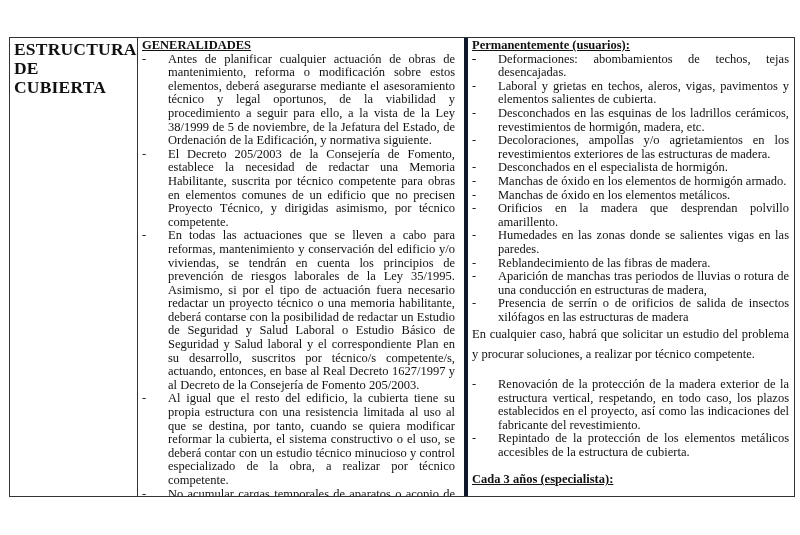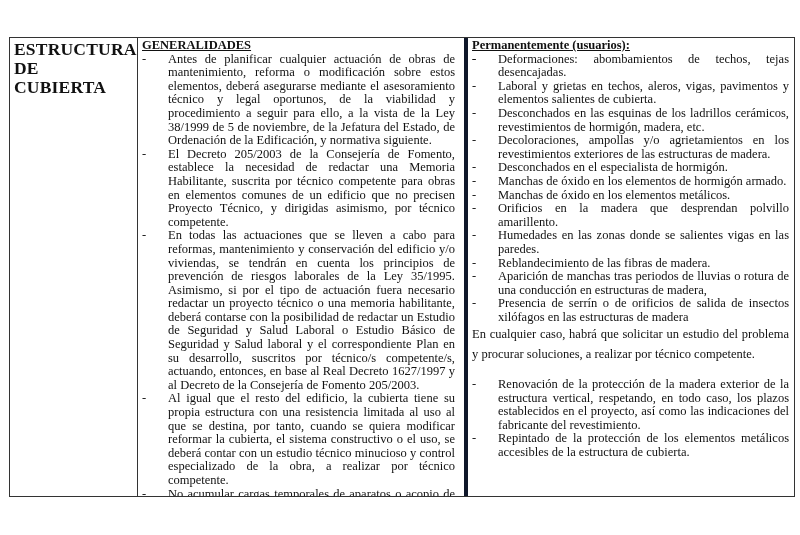--- a/index.html
+++ b/index.html
@@ -56,15 +56,16 @@
         <li><span class="dash">-</span><span>Aparición de manchas tras periodos de lluvias o rotura de una conducción en estructuras de madera,</span></li>
         <li><span class="dash">-</span><span>Presencia de serrín o de orificios de salida de insectos xilófagos en las estructuras de madera</span></li>
       </ul>
     <p class="para">En cualquier caso, habrá que solicitar un estudio del problema y procurar soluciones, a realizar por técnico competente.</p>
     <div class="spacer"></div>
     <ul class="list">
         <li><span class="dash">-</span><span>Renovación de la protección de la madera exterior de la estructura vertical, respetando, en todo caso, los plazos establecidos en el proyecto, así como las indicaciones del fabricante del revestimiento.</span></li>
         <li><span class="dash">-</span><span>Repintado de la protección de los elementos metálicos accesibles de la estructura de cubierta.</span></li>
       </ul>
     <div class="spacer"></div>
+    <p class="heading">Cada 3 años (especialista):</p>
 
   </div>
 </div>
 
 </body></html>

